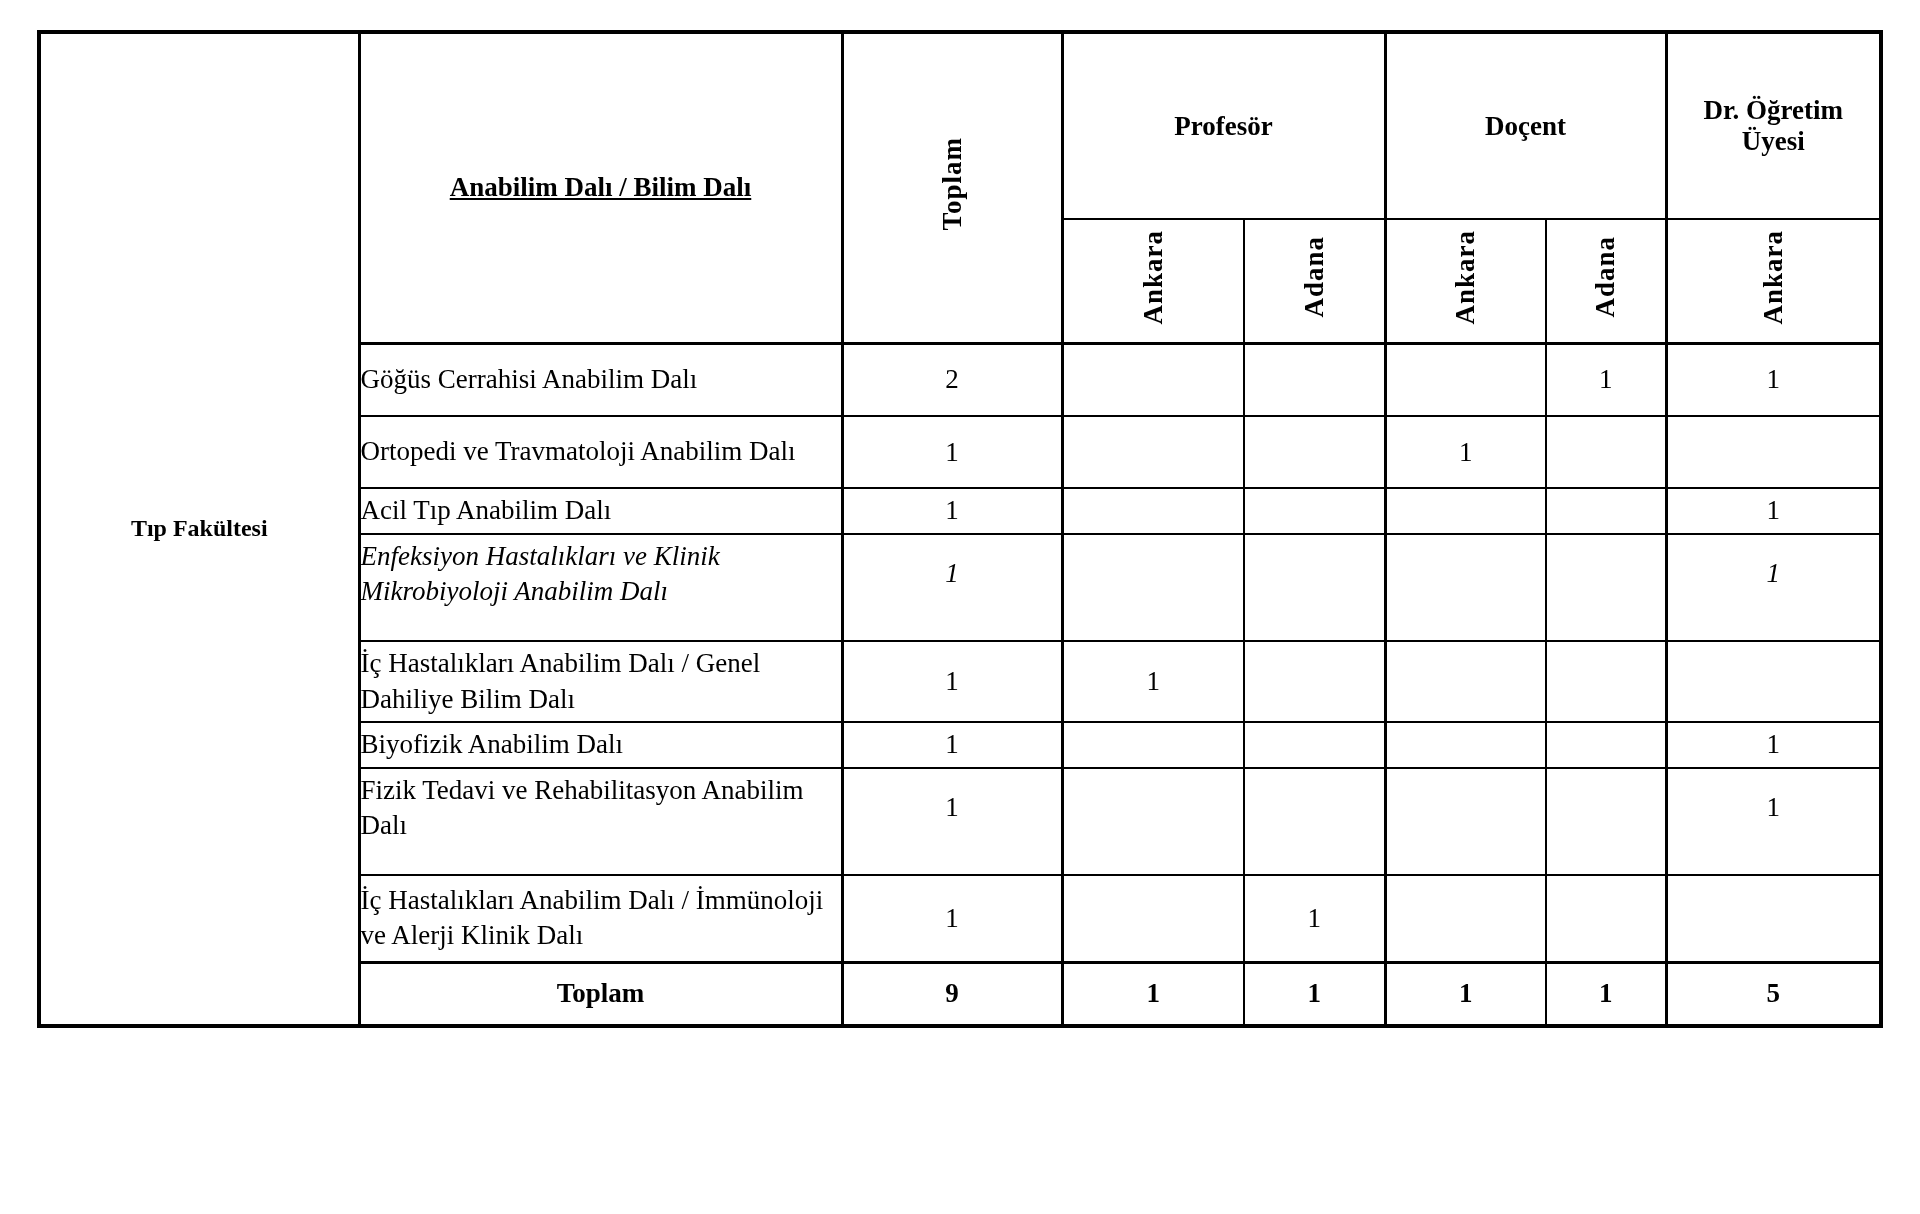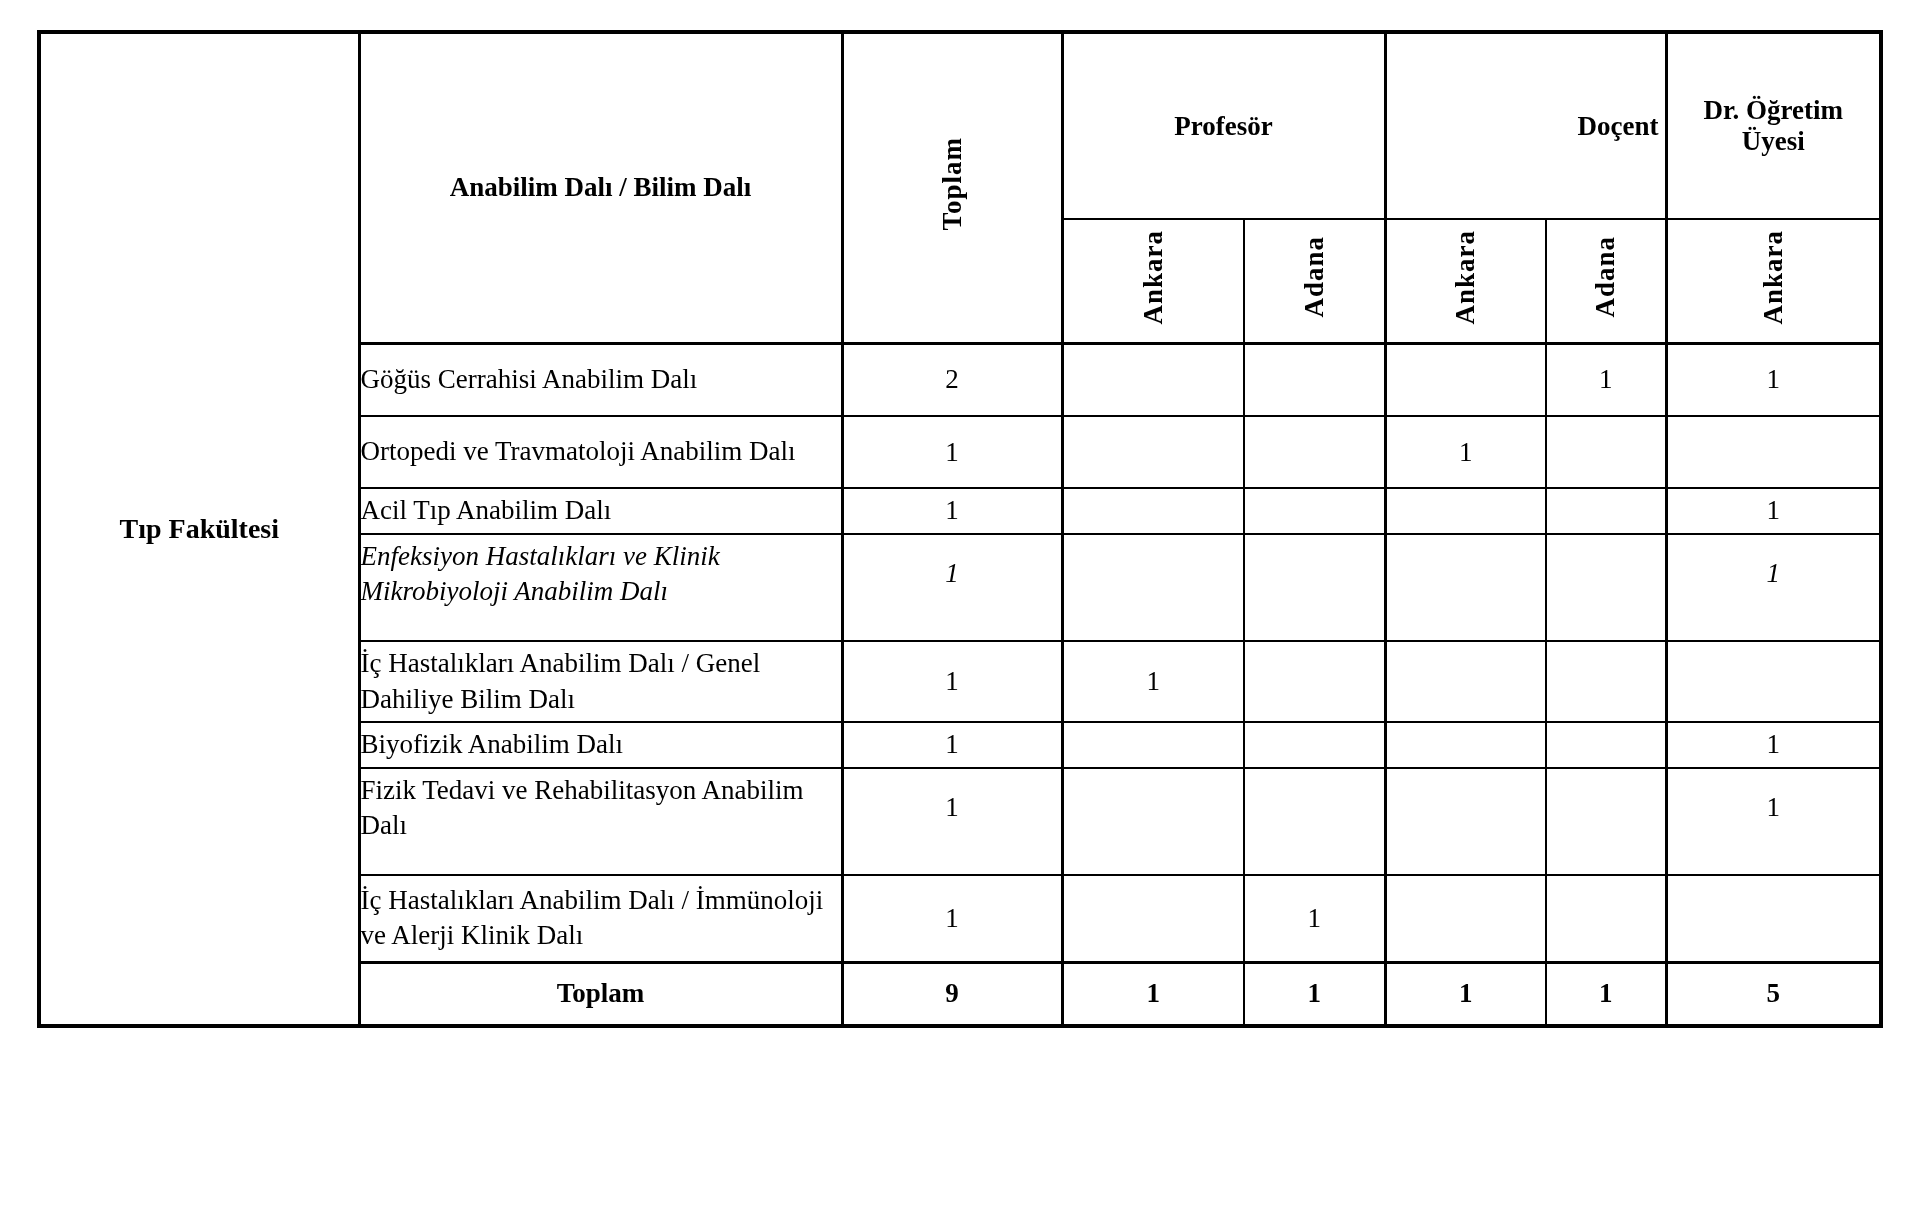--- a/index.html
+++ b/index.html
@@ -47,35 +47,35 @@
     white-space: nowrap;
     font-weight: bold;
     letter-spacing: 1px;
     line-height: 1;
   }
   tr.tier1 { height: 187px; }
   tr.tier2 { height: 124px; }
   tr.tier2 td { border-bottom: 3px solid #000; vertical-align: middle; text-align: center; }
   .fakulte {
     border-right-width: 3px;
-    font-size: 28px;
+    font-size: 24px;
     text-align: center;
     vertical-align: middle;
   }
-  .anab-h  { border-right-width: 3px; border-bottom-width: 3px; }
+  .anab-h  { border-right-width: 3px; border-bottom-width: 3px; text-decoration: underline; }
   .toplam-h { border-right-width: 3px; border-bottom-width: 3px; text-align: center; }
   
   .c-name   { border-left-width: 3px; border-right-width: 3px; }
   .c-toplam { border-right-width: 3px; }
   .c-pa     { border-right-width: 2px; }
   .c-pd     { border-right-width: 3px; }
   .c-da     { border-right-width: 1px; }
   .c-dd     { border-right-width: 3px; }
   .g-prof   { border-right-width: 3px; }
-  .g-docent { border-right-width: 3px; text-align: right; }
+  .g-docent { border-right-width: 3px; }
   .tall td  { padding-bottom: 30px; }
   tr.total-row td {
     border-top: 3px solid #000;
     font-weight: bold;
     height: 56px;
   }
 </style>
 </head>
 <body>
 

